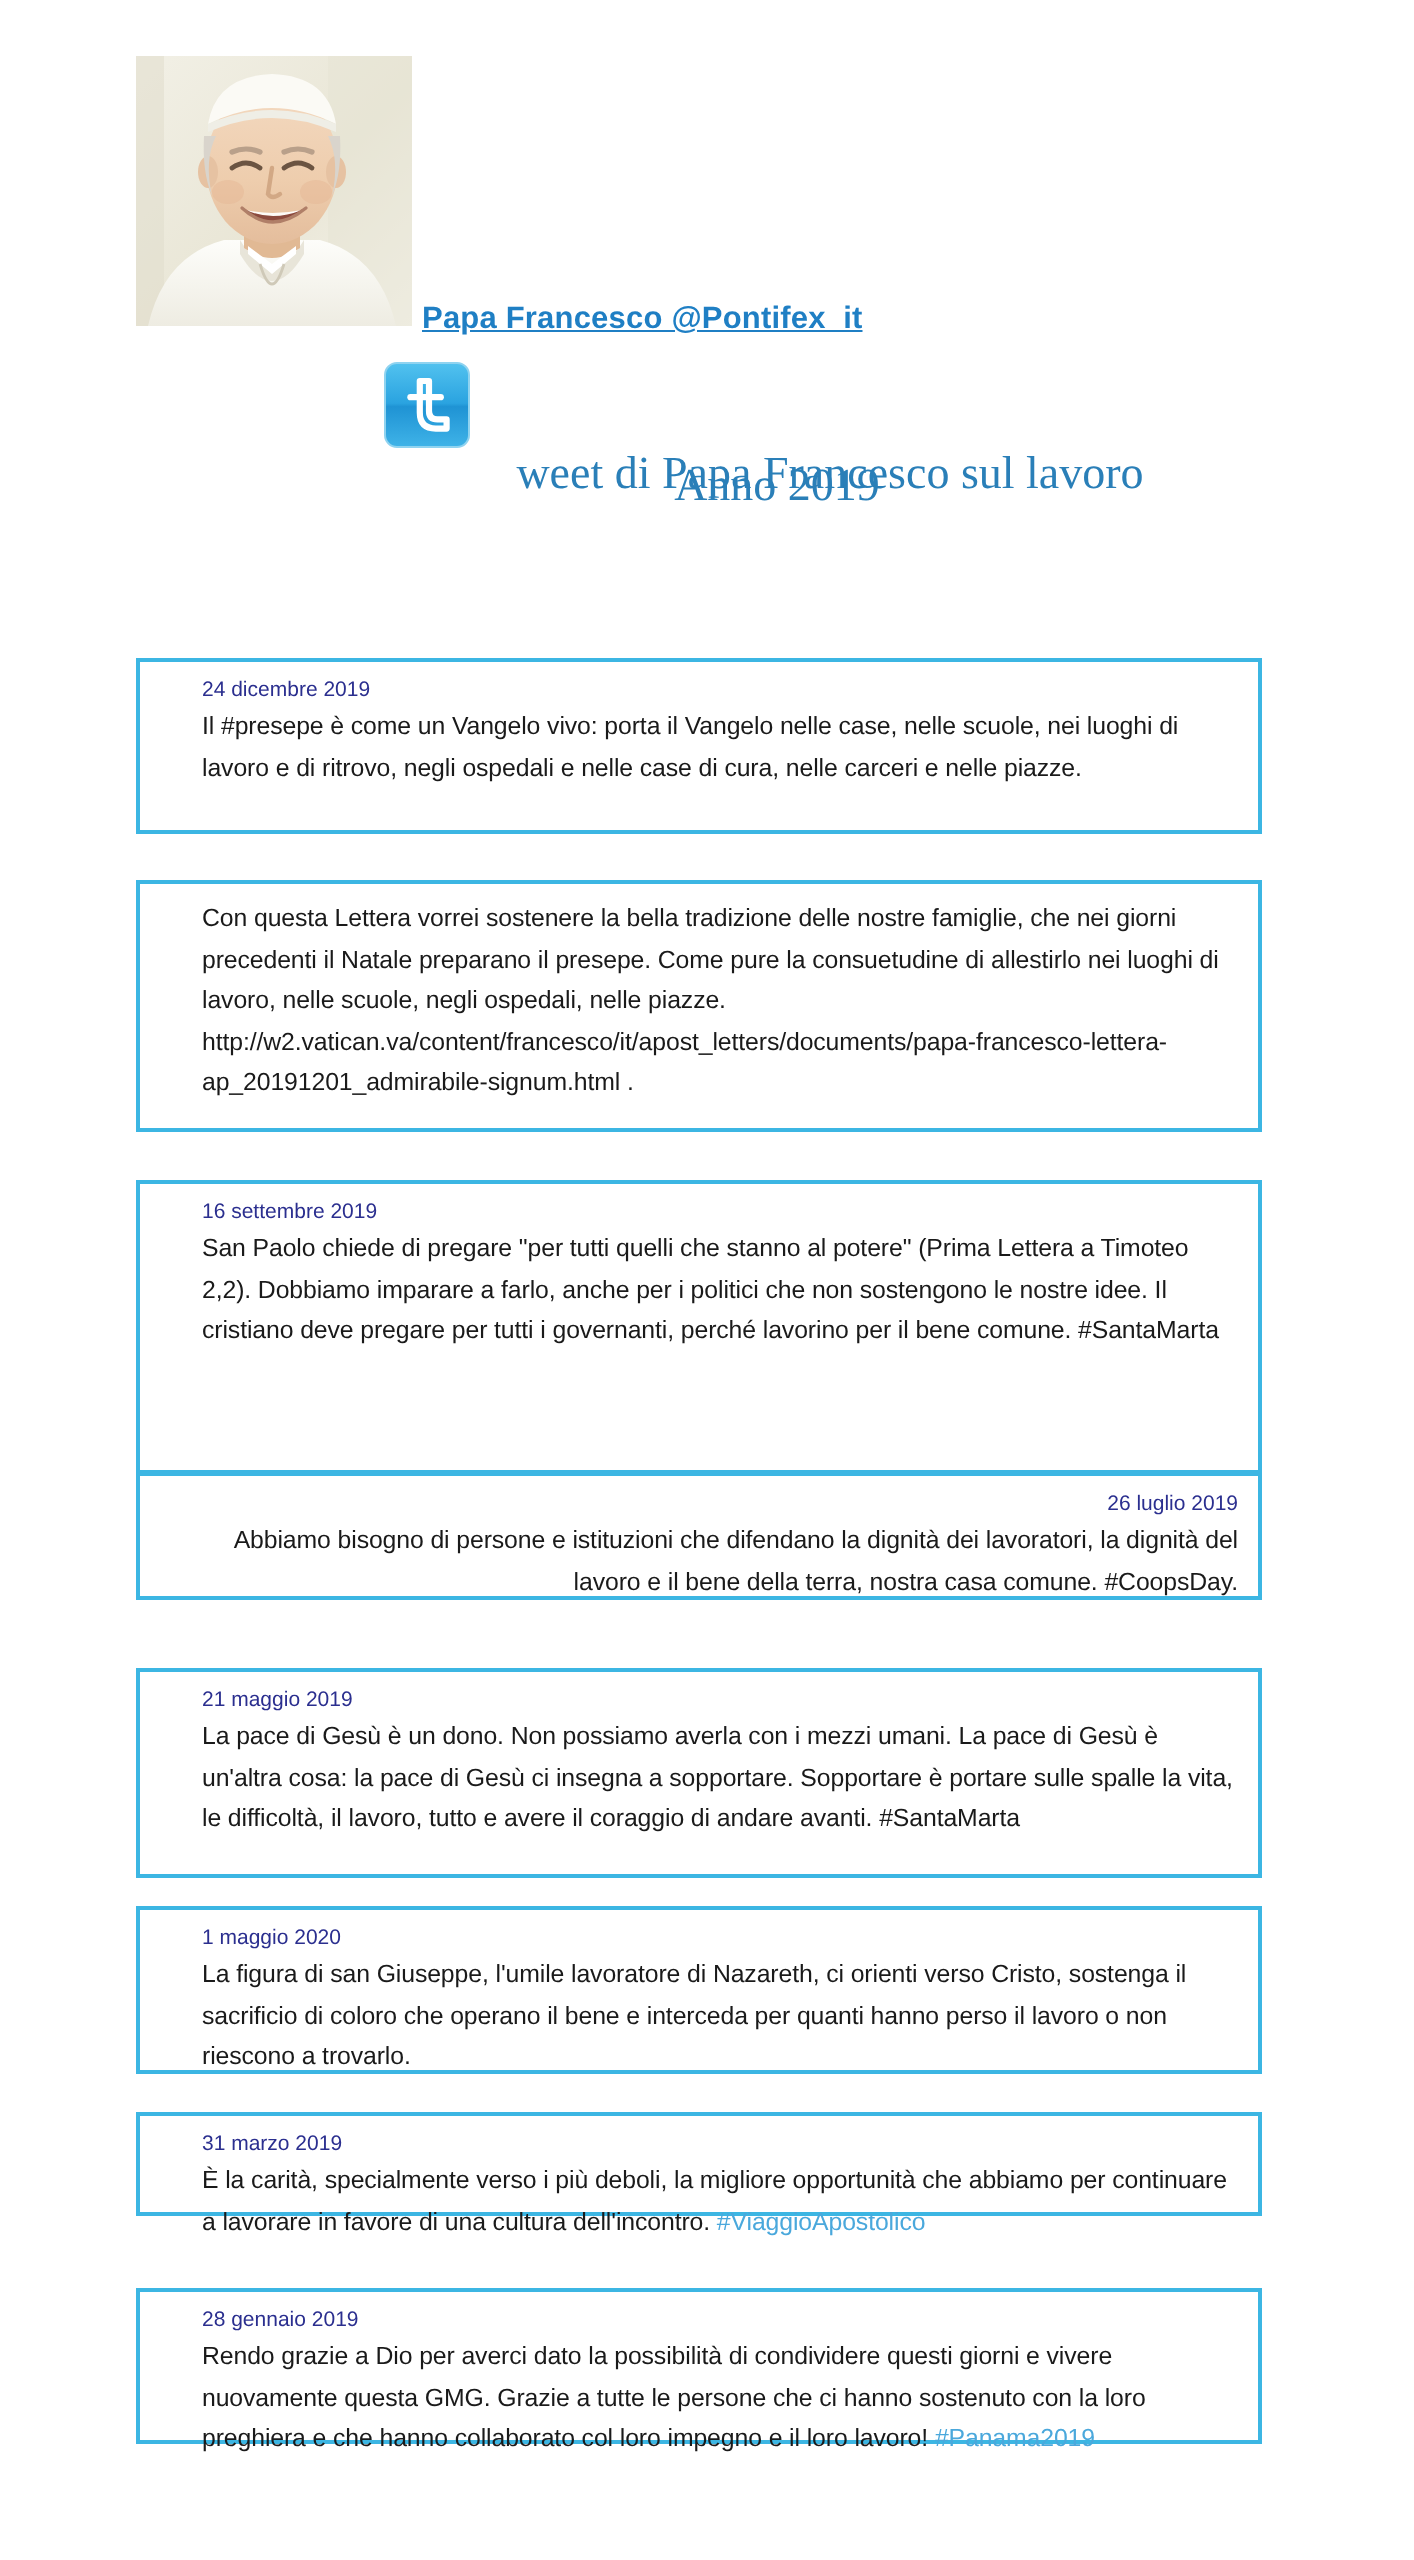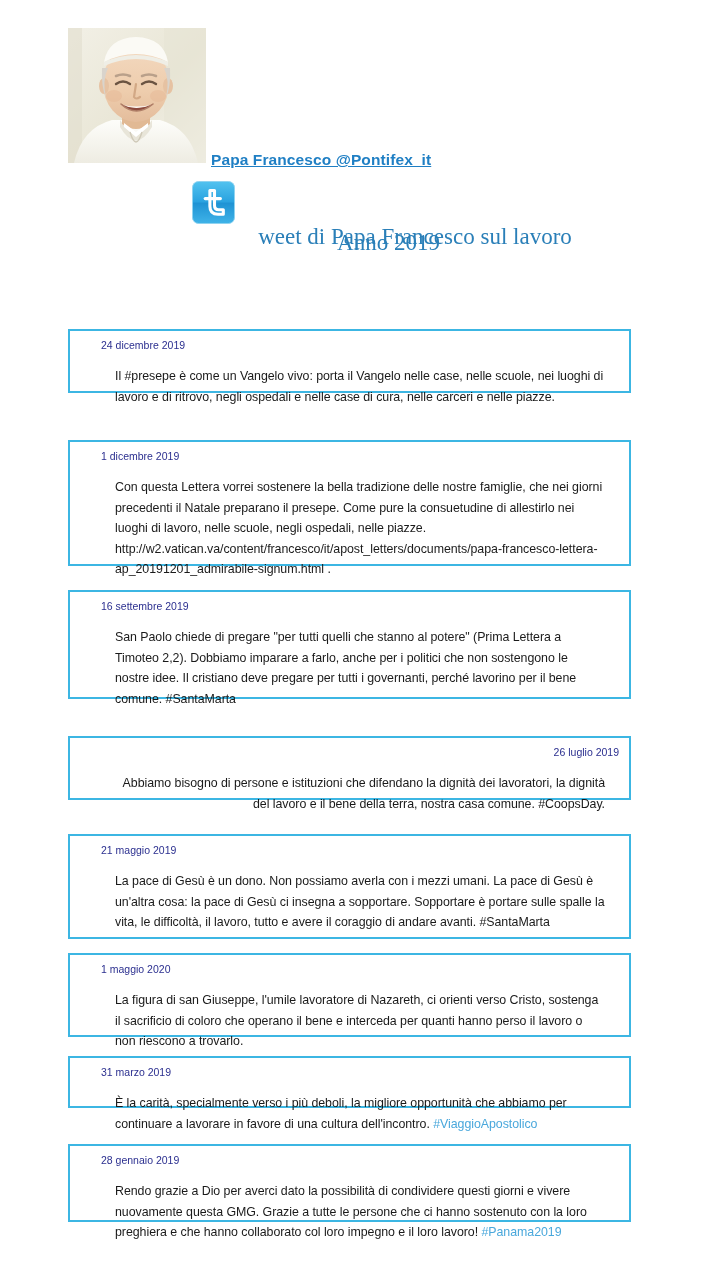--- a/index.html
+++ b/index.html
@@ -111,21 +111,21 @@
     line-height: 14px;
     margin: 0 0 1px 0;
     white-space: nowrap;
   }
 
   .tweet-text {
     font-family: "Liberation Sans", sans-serif;
     font-size: 12.4px;
     color: #1a1a1a;
     line-height: 20.5px;
-    margin: 14px;
+    margin: 0;
     letter-spacing: -0.05px;
   }
 
   .hashtag-link {
     color: #4aa8dc;
   }
 </style>
 </head>
 <body>
 
@@ -208,29 +208,28 @@
       <path d="M22.5 9.5 L22.5 24.5 q0 4.2 4.2 4.2 l4.6 0 l0 4.6 l-5.4 0 q-8.0 0 -8.0 -8.0 l0 -15.8 z" fill="none" stroke="#ffffff" stroke-width="3.1" stroke-linecap="round" stroke-linejoin="round"></path>
       <path d="M13.2 17.6 L28.4 17.6" fill="none" stroke="#ffffff" stroke-width="3.1" stroke-linecap="round"></path>
     </svg>
   </div>
 
   <div id="title-line1">weet di Papa Francesco sul lavoro</div>
   <div id="title-line2">Anno 2019</div>
 </div>
 
 <div id="tweets">
-    <div class="tweet-box" style="top: 0px; height: 64px;">
+    <div class="tweet-box" style="top: 0px; height: 88px;">
       <div class="tweet-date">24 dicembre 2019</div>
       <div class="tweet-text"><span>Il #presepe è come un Vangelo vivo: porta il Vangelo nelle case, nelle scuole, nei luoghi di lavoro e di ritrovo, negli ospedali e nelle case di cura, nelle carceri e nelle piazze.</span></div>
     </div>
     <div class="tweet-box" style="top: 111px; height: 126px;">
-      <div class="tweet-date">1 dicembre 2019</div>
       <div class="tweet-text"><span> Con questa Lettera vorrei sostenere la bella tradizione delle nostre famiglie, che nei giorni precedenti il Natale preparano il presepe. Come pure la consuetudine di allestirlo nei luoghi di lavoro, nelle scuole, negli ospedali, nelle piazze. http://w2.vatican.va/content/francesco/it/apost_letters/documents/papa-francesco-lettera-ap_20191201_admirabile-signum.html .</span></div>
     </div>
-    <div class="tweet-box" style="top: 261px; height: 109px;">
+    <div class="tweet-box" style="top: 261px; height: 147px;">
       <div class="tweet-date">16 settembre 2019</div>
       <div class="tweet-text"><span>San Paolo chiede di pregare "per tutti quelli che stanno al potere" (Prima Lettera a Timoteo 2,2). Dobbiamo imparare a farlo, anche per i politici che non sostengono le nostre idee. Il cristiano deve pregare per tutti i governanti, perché lavorino per il bene comune. #SantaMarta</span></div>
     </div>
     <div class="tweet-box" style="top: 407px; height: 64px; text-align: right;">
       <div class="tweet-date">26 luglio 2019</div>
       <div class="tweet-text"><span>Abbiamo bisogno di persone e istituzioni che difendano la dignità dei lavoratori, la dignità del lavoro e il bene della terra, nostra casa comune. #CoopsDay.</span></div>
     </div>
     <div class="tweet-box" style="top: 505px; height: 105px;">
       <div class="tweet-date">21 maggio 2019</div>
       <div class="tweet-text"><span>La pace di Gesù è un dono. Non possiamo averla con i mezzi umani. La pace di Gesù è un'altra cosa: la pace di Gesù ci insegna a sopportare. Sopportare è portare sulle spalle la vita, le difficoltà, il lavoro, tutto e avere il coraggio di andare avanti. #SantaMarta</span></div>

